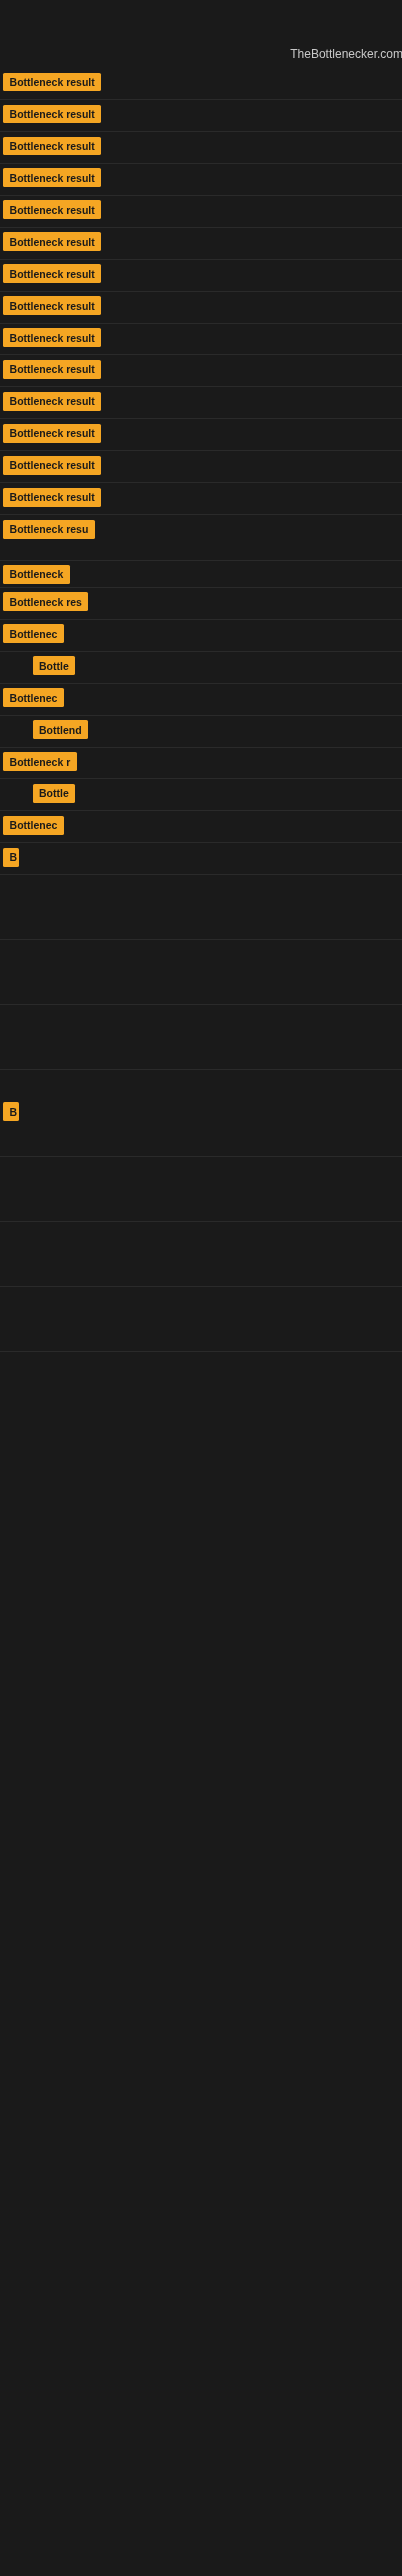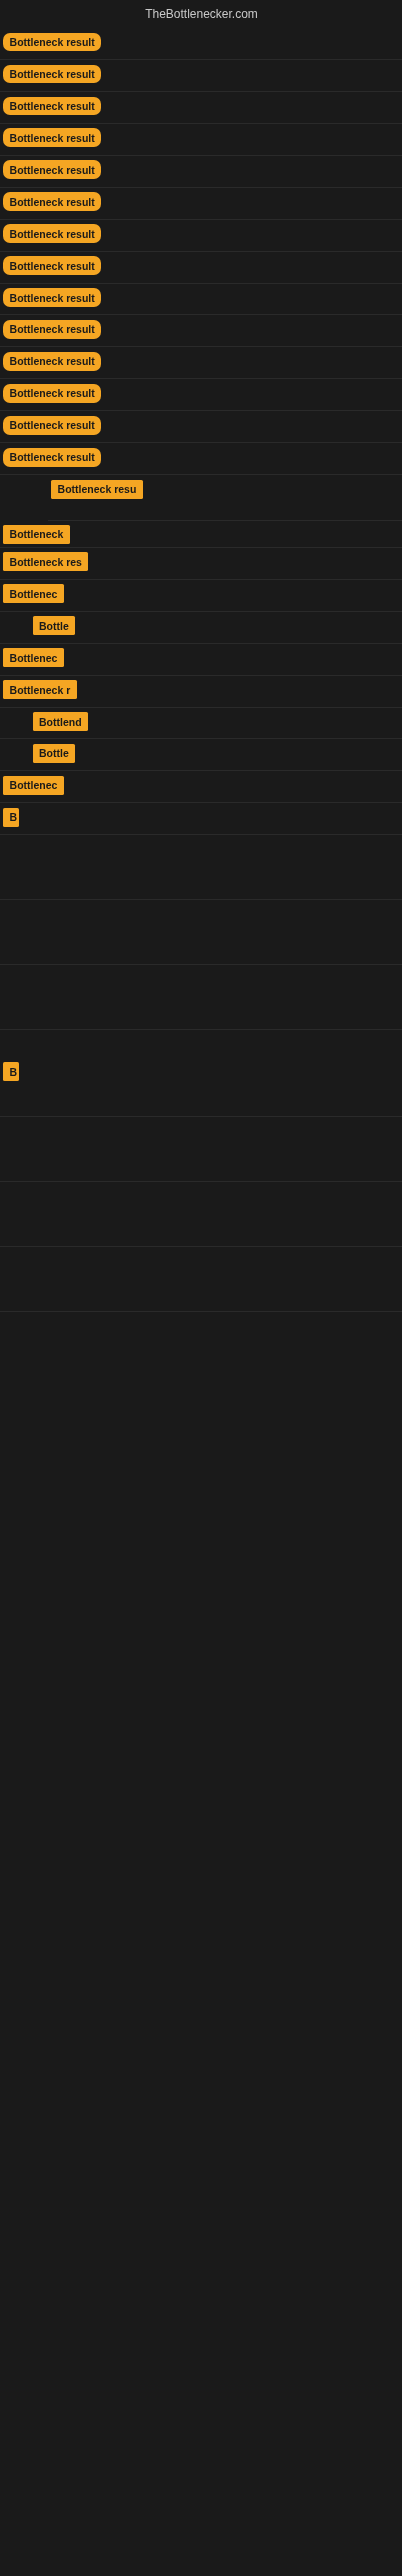--- a/index.html
+++ b/index.html
@@ -10,22 +10,23 @@
 
     body {
       width: 403px;
       min-height: 2576px;
       background-color: #1a1a1a;
       font-family: Arial, sans-serif;
       position: relative;
     }
 
     .site-header {
-      text-align: center;
+      text-align: right;
       padding: 6.4px 0 3.2px 0;
+      margin-top: 40px;
     }
 
     .site-title {
       color: #c8c8c8;
       font-size: 12px;
       font-weight: normal;
     }
 
     .bottleneck-badge {
       display: inline-block;
@@ -38,21 +39,21 @@
       margin-left: 1.6px;
       white-space: nowrap;
       overflow: hidden;
     }
 
     .items-container {
       padding-top: 3.2px;
     }
 
     
-    .badge-full { max-width: 113px; border-radius: 7px; }
+    .badge-full { max-width: 113px; }
     .badge-truncated-1 { max-width: 97px; }
     .badge-truncated-2 { max-width: 81px; }
     .badge-truncated-3 { max-width: 64px; margin-left: 31px; }
     .badge-truncated-7 { max-width: 16px; }
 
     .item-row {
       padding: 9.7px 0 9.7px 1.6px;
       border-bottom: 0.8px solid #2a2a2a;
     }
   </style>
@@ -72,28 +73,28 @@
       <div class="item-row" style="padding-top: 4.8px; padding-bottom: 4.8px;"><span class="bottleneck-badge badge-full">Bottleneck result</span></div>
       <div class="item-row" style="padding-top: 4.8px; padding-bottom: 4.8px;"><span class="bottleneck-badge badge-full">Bottleneck result</span></div>
       <div class="item-row" style="padding-top: 4.8px; padding-bottom: 4.8px;"><span class="bottleneck-badge badge-full">Bottleneck result</span></div>
       <div class="item-row" style="padding-top: 4.8px; padding-bottom: 4.8px;"><span class="bottleneck-badge badge-full">Bottleneck result</span></div>
       <div class="item-row" style="padding-top: 4.8px; padding-bottom: 4.8px;"><span class="bottleneck-badge badge-full">Bottleneck result</span></div>
       <div class="item-row" style="padding-top: 4.8px; padding-bottom: 4.8px;"><span class="bottleneck-badge badge-full">Bottleneck result</span></div>
       <div class="item-row" style="padding-top: 4.8px; padding-bottom: 4.8px;"><span class="bottleneck-badge badge-full">Bottleneck result</span></div>
       <div class="item-row" style="padding-top: 4.8px; padding-bottom: 4.8px;"><span class="bottleneck-badge badge-full">Bottleneck result</span></div>
       <div class="item-row" style="padding-top: 4.8px; padding-bottom: 4.8px;"><span class="bottleneck-badge badge-full">Bottleneck result</span></div>
       <div class="item-row" style="padding-top: 4.8px; padding-bottom: 4.8px;"><span class="bottleneck-badge badge-full">Bottleneck result</span></div>
-      <div class="item-row" style="padding-top: 4.8px; padding-bottom: 18px; margin-left: 48px;"><span class="bottleneck-badge badge-truncated-1">Bottleneck resu</span></div>
+      <div class="item-row" style="padding-top: 4.8px; padding-bottom: 18px;"><span class="bottleneck-badge badge-truncated-1">Bottleneck resu</span></div>
       <div class="item-row" style="padding-top: 4.8px; padding-bottom: 0;"><span class="bottleneck-badge badge-truncated-2">Bottleneck</span></div>
       <div class="item-row" style="padding-top: 4.8px; padding-bottom: 4.8px;"><span class="bottleneck-badge badge-truncated-1">Bottleneck res</span></div>
       <div class="item-row" style="padding-top: 4.8px; padding-bottom: 4.8px;"><span class="bottleneck-badge badge-truncated-2">Bottlenec</span></div>
       <div class="item-row" style="padding-top: 4.8px; padding-bottom: 4.8px;"><span class="bottleneck-badge badge-truncated-3">Bottle</span></div>
       <div class="item-row" style="padding-top: 4.8px; padding-bottom: 4.8px;"><span class="bottleneck-badge badge-truncated-2">Bottlenec</span></div>
+      <div class="item-row" style="padding-top: 4.8px; padding-bottom: 4.8px;"><span class="bottleneck-badge badge-truncated-3">Bottlend</span></div>
       <div class="item-row" style="padding-top: 4.8px; padding-bottom: 4.8px;"><span class="bottleneck-badge badge-truncated-2">Bottleneck r</span></div>
-      <div class="item-row" style="padding-top: 4.8px; padding-bottom: 4.8px;"><span class="bottleneck-badge badge-truncated-3">Bottlend</span></div>
       <div class="item-row" style="padding-top: 4.8px; padding-bottom: 4.8px;"><span class="bottleneck-badge badge-truncated-3">Bottle</span></div>
       <div class="item-row" style="padding-top: 4.8px; padding-bottom: 4.8px;"><span class="bottleneck-badge badge-truncated-2">Bottlenec</span></div>
       <div class="item-row" style="padding-top: 4.8px; padding-bottom: 4.8px;"><span class="bottleneck-badge badge-truncated-7">B</span></div>
       <div class="item-row" style="padding-top: 32px; padding-bottom: 32px;"></div>
       <div class="item-row" style="padding-top: 32px; padding-bottom: 32px;"></div>
       <div class="item-row" style="padding-top: 32px; padding-bottom: 32px;"></div>
       <div class="item-row" style="padding-top: 32px; padding-bottom: 32px;"><span class="bottleneck-badge badge-truncated-7">B</span></div>
       <div class="item-row" style="padding-top: 32px; padding-bottom: 32px;"></div>
       <div class="item-row" style="padding-top: 32px; padding-bottom: 32px;"></div>
       <div class="item-row" style="padding-top: 32px; padding-bottom: 32px;"></div>

